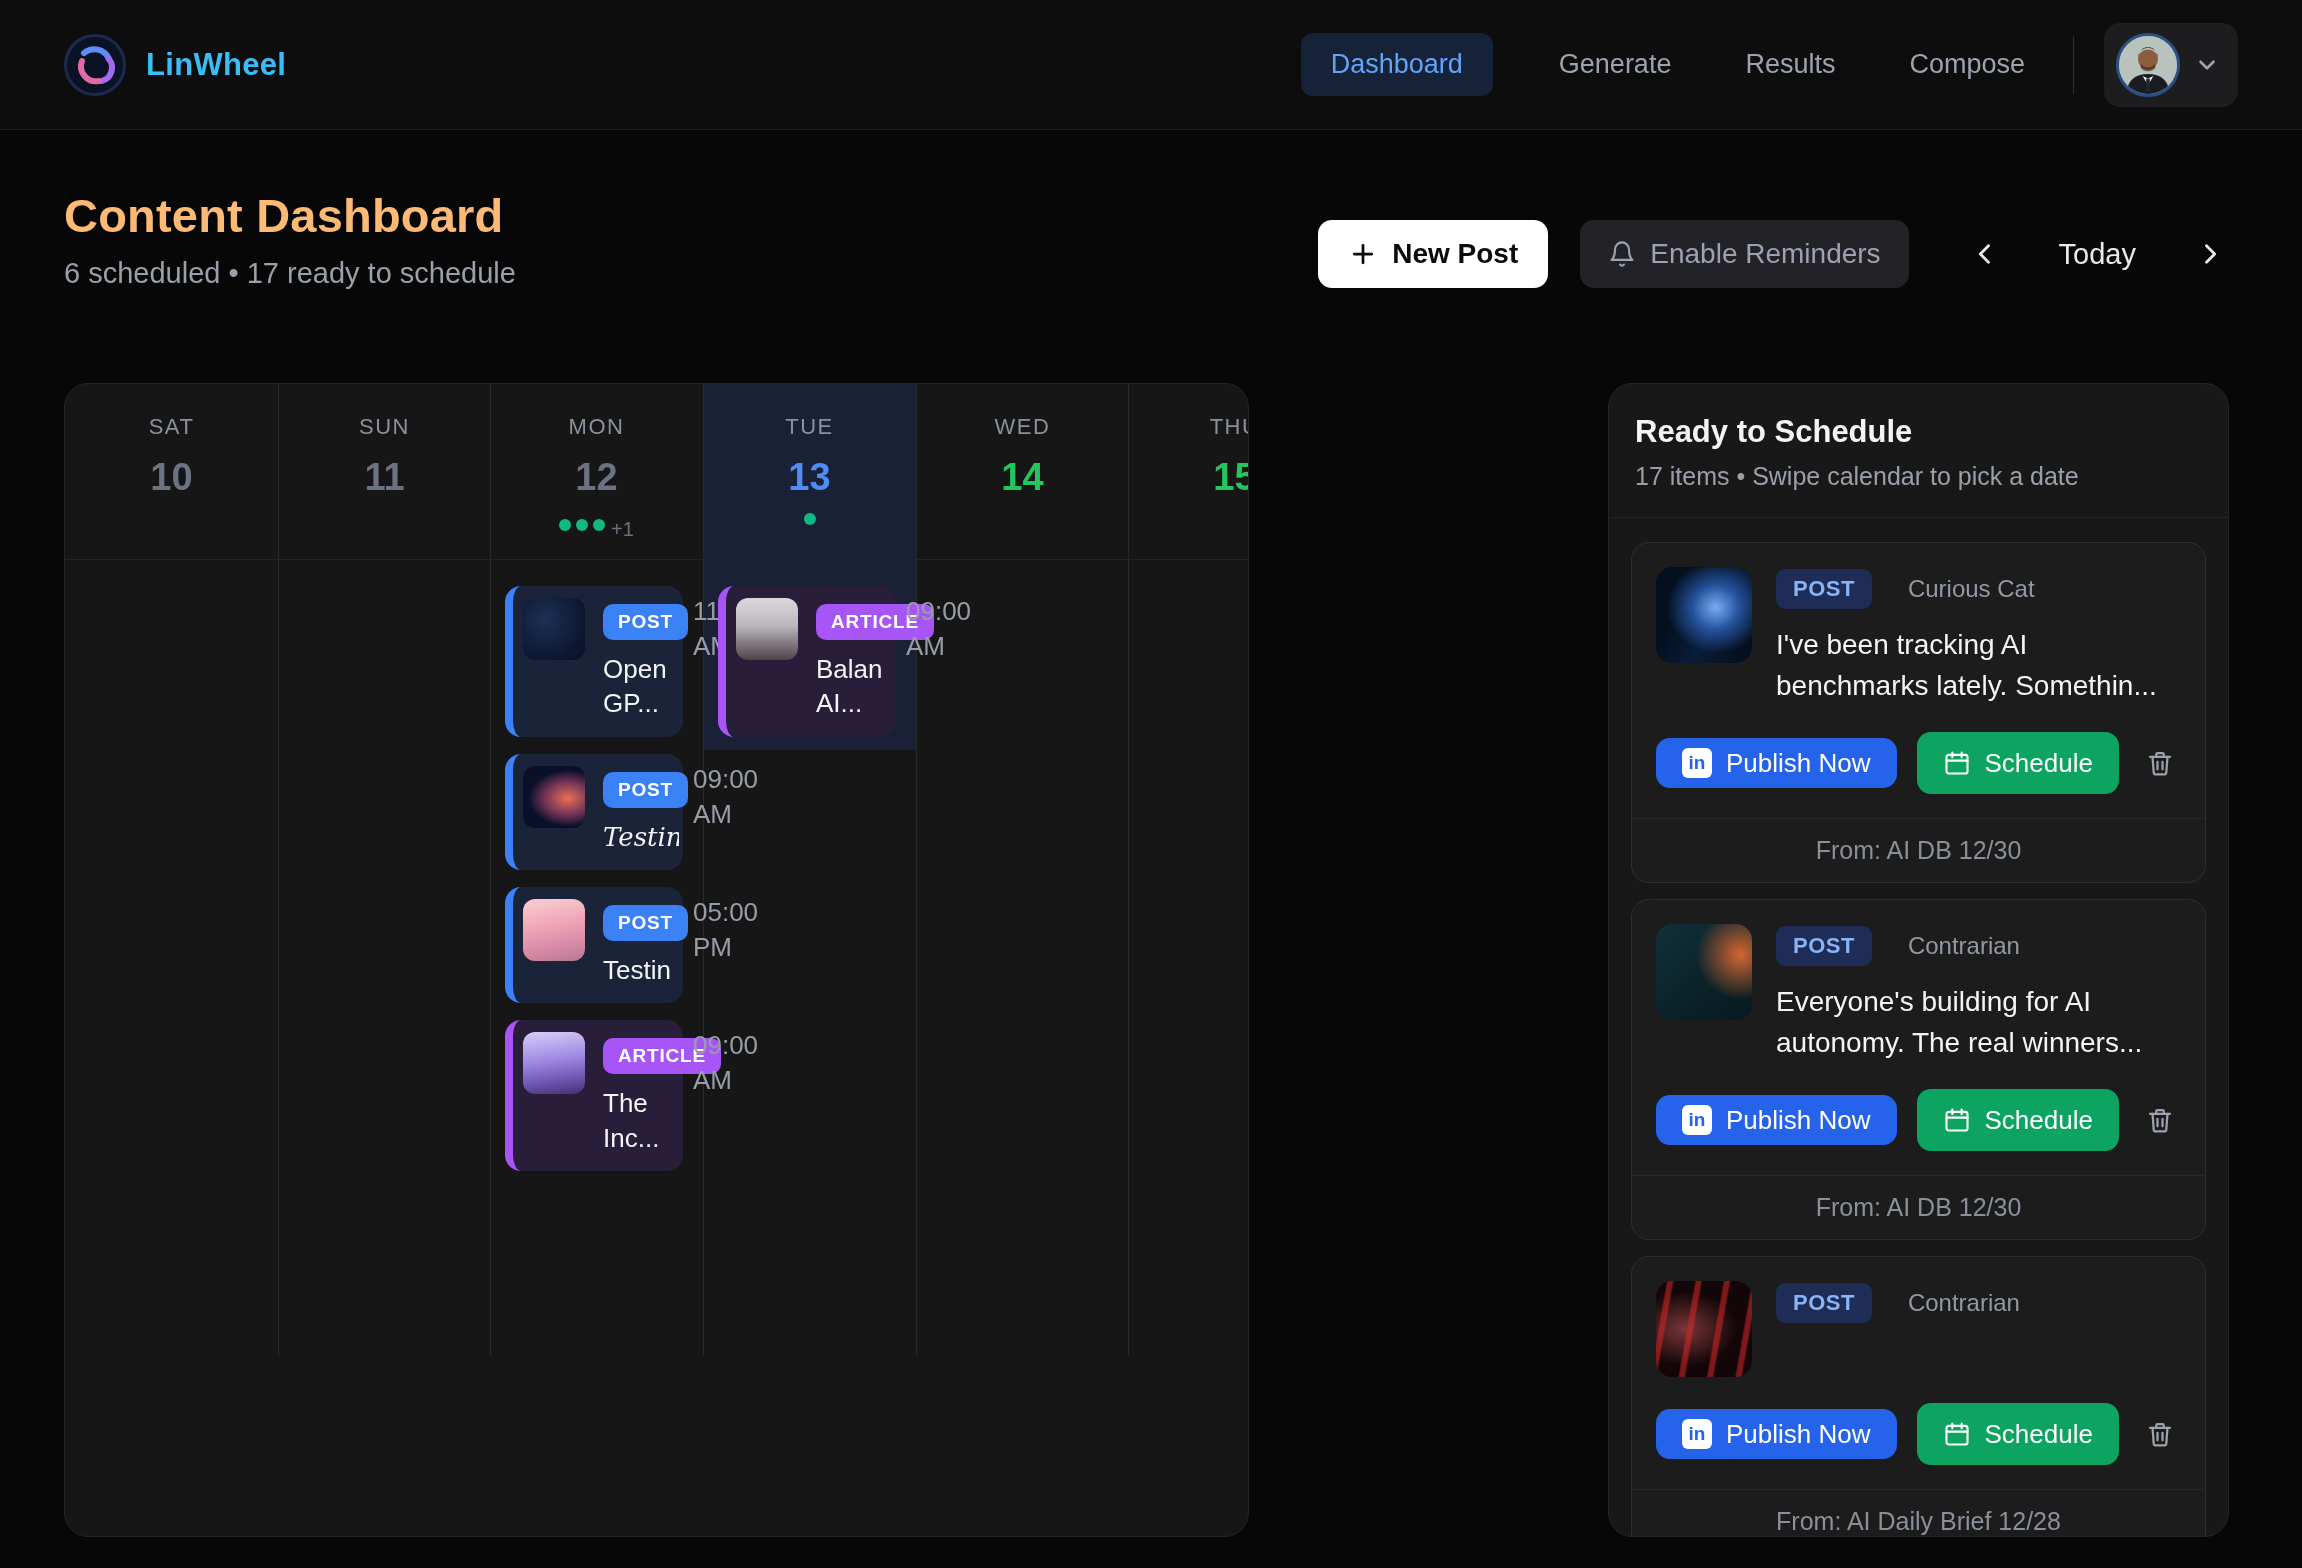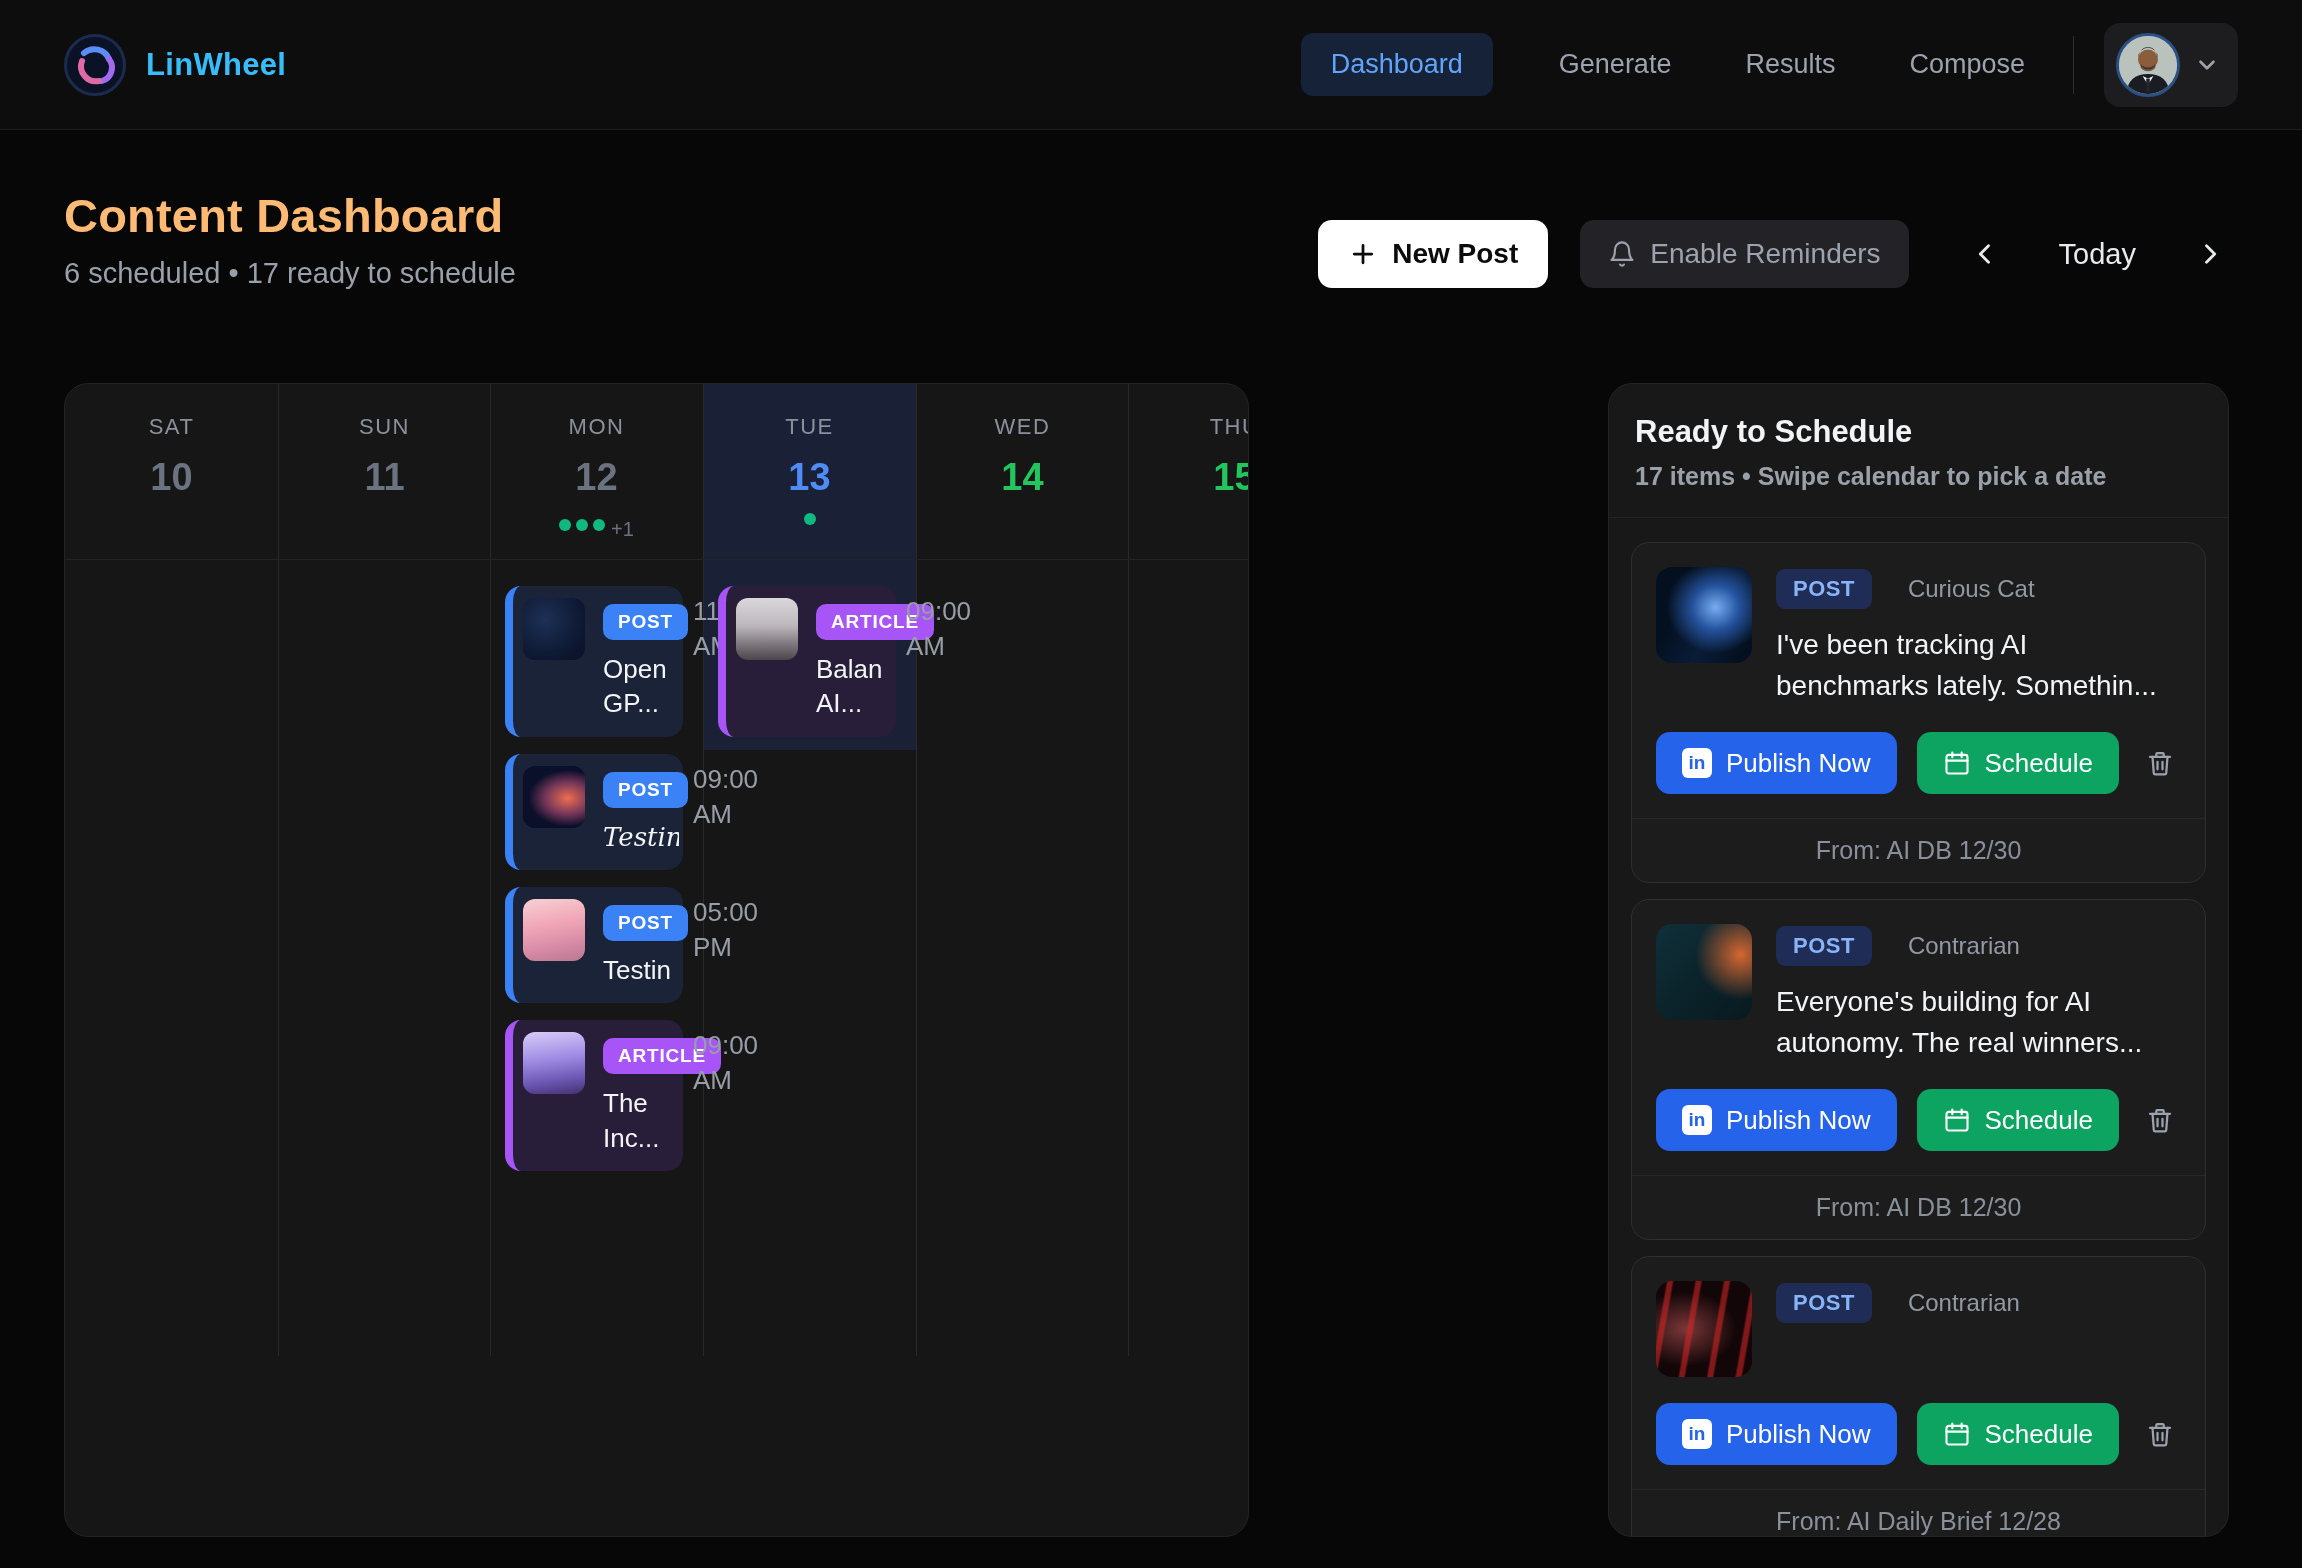--- a/index.html
+++ b/index.html
@@ -77,35 +77,35 @@
   .th-tealorange { background:radial-gradient(circle at 88% 32%, rgba(234,110,50,.9) 0%, transparent 42%),
                    linear-gradient(135deg, #10303a 0%, #0a2128 60%, #081a20 100%); }
   .th-redstreaks { background:repeating-linear-gradient(100deg, transparent 0 10px, rgba(220,38,38,.55) 12px 16px, transparent 18px 28px),
                    radial-gradient(ellipse at 30% 50%, rgba(248,113,113,.45) 0%, transparent 55%), #120608; }
 
   
   .side { position:absolute; left:1608px; top:383px; width:621px; height:1154px; background:#181818;
           border:1px solid #242424; border-radius:24px; overflow:hidden; }
   .side-head { padding:30px 26px 26px 26px; }
   .side-title { font-size:31px; font-weight:bold; color:#f3f4f6; }
-  .side-sub { margin-top:12px; font-size:25px; color:#9aa0aa;font-weight:bold; }
+  .side-sub { margin-top:12px; font-size:25px; color:#9aa0aa; }
   .side-div { height:1px; background:#242426; }
   .cards { padding:24px 22px; display:flex; flex-direction:column; gap:16px; }
   .rcard { background:#1c1c1d; border:1px solid #2f2f30; border-radius:18px; }
   .rcard-body { padding:24px; }
   .rcard-row { display:flex; gap:24px; }
   .rcard-thumb { width:96px; height:96px; border-radius:16px; flex-shrink:0; }
   .rcard-info { flex:1; min-width:0; }
   .meta-row { display:flex; align-items:center; gap:20px; margin-top:2px; }
   .side-badge { background:#1f2c55; color:#8ab4f8; font-size:22px; font-weight:bold; letter-spacing:.5px;
                 padding:7px 17px; border-radius:9px; }
   .persona { font-size:24px; color:#9299a3;margin-left:16px; }
   .rcard-title { margin-top:16px; font-size:28px; line-height:1.45; color:#f3f4f6; }
   .rcard-actions { display:flex; align-items:center; margin-top:26px; }
-  .btn-publish { background:#2563eb; color:#fff; height:62px; border-radius:14px; font-size:26px;
+  .btn-publish { background:#2563eb; color:#fff; height:50px; border-radius:14px; font-size:26px;
                  display:flex; align-items:center; gap:14px; padding:0 26px; border:none; cursor:pointer; }
   .li-glyph { width:30px; height:30px; background:#fff; color:#2563eb; border-radius:6px; font-size:19px;
               font-weight:bold; display:grid; place-items:center; }
   .btn-schedule { background:#0da461; color:#fff; height:62px; border-radius:14px; font-size:26px;
                   display:flex; align-items:center; gap:14px; padding:0 26px; margin-left:20px; border:none; cursor:pointer; }
   .trash-btn { margin-left:auto; margin-right:6px; background:transparent; border:none; cursor:pointer; }
   .rcard-foot { border-top:1px solid #28282a; height:64px; display:flex; align-items:center; justify-content:center;
                 font-size:25px; color:#8a909a; }
   svg { display:block; }
 </style>

